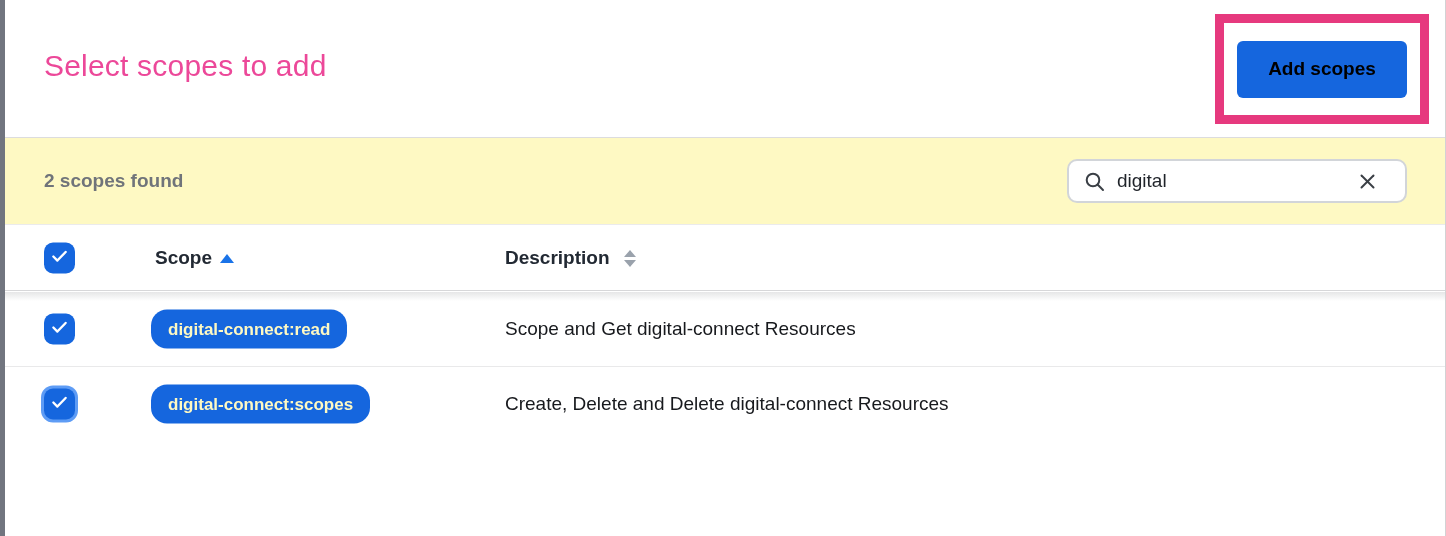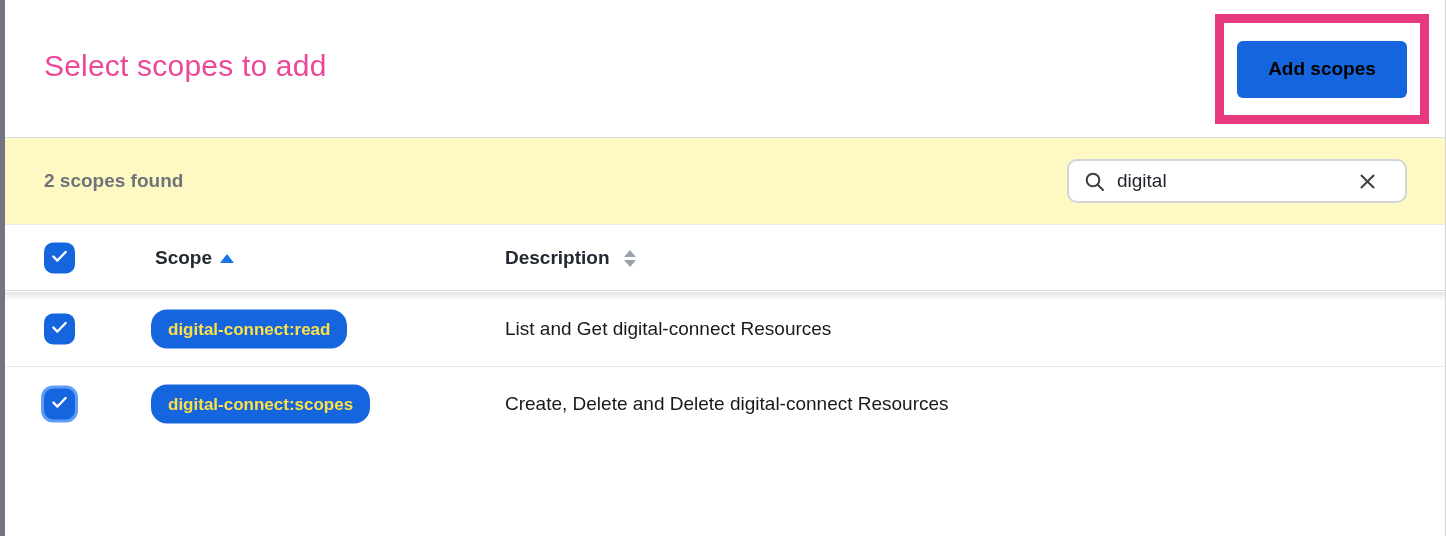--- a/index.html
+++ b/index.html
@@ -129,21 +129,21 @@
   .trow { position:absolute; left:5px; right:0; cursor:pointer; }
   .trow-1 { top:292px; height:75px; border-bottom:1px solid #e9e9ea; }
   .trow-2 { top:368px; height:72px; }
   .scope-pill {
     position:absolute; left:146px; top:50%;
     transform:translateY(-50%);
     display:inline-flex; align-items:center;
     height:39px; padding:16px 17px;
     border-radius:16px;
     background:var(--accent-blue);
-    color:#fde047; font-size:17px; font-weight:700;
+    color:#fef9c3; font-size:17px; font-weight:700;
     white-space:nowrap;
   }
   .desc-cell {
     position:absolute; left:500px; top:50%;
     transform:translateY(-50%);
     font-size:19px; color:#17191d;
     white-space:nowrap;
   }
 </style>
 </head>
@@ -207,21 +207,21 @@
 
   <div class="trow trow-1">
     <div class="checkbox">
       <span>
         <svg width="21" height="21" viewBox="0 0 24 24">
           <path d="M5 12.6l4.6 4.6L19 7.4" fill="none" stroke="#fff" stroke-width="2.7" stroke-linecap="round" stroke-linejoin="round"></path>
         </svg>
       </span>
     </div>
     <span class="scope-pill">digital-connect:read</span>
-    <span class="desc-cell">List and Get digital-connect Resources</span>
+    <span class="desc-cell">Scope and Get digital-connect Resources</span>
   </div>
 
   <div class="trow trow-2">
     <div class="checkbox focus-ring">
       <span>
         <svg width="21" height="21" viewBox="0 0 24 24">
           <path d="M5 12.6l4.6 4.6L19 7.4" fill="none" stroke="#fff" stroke-width="2.7" stroke-linecap="round" stroke-linejoin="round"></path>
         </svg>
       </span>
     </div>

